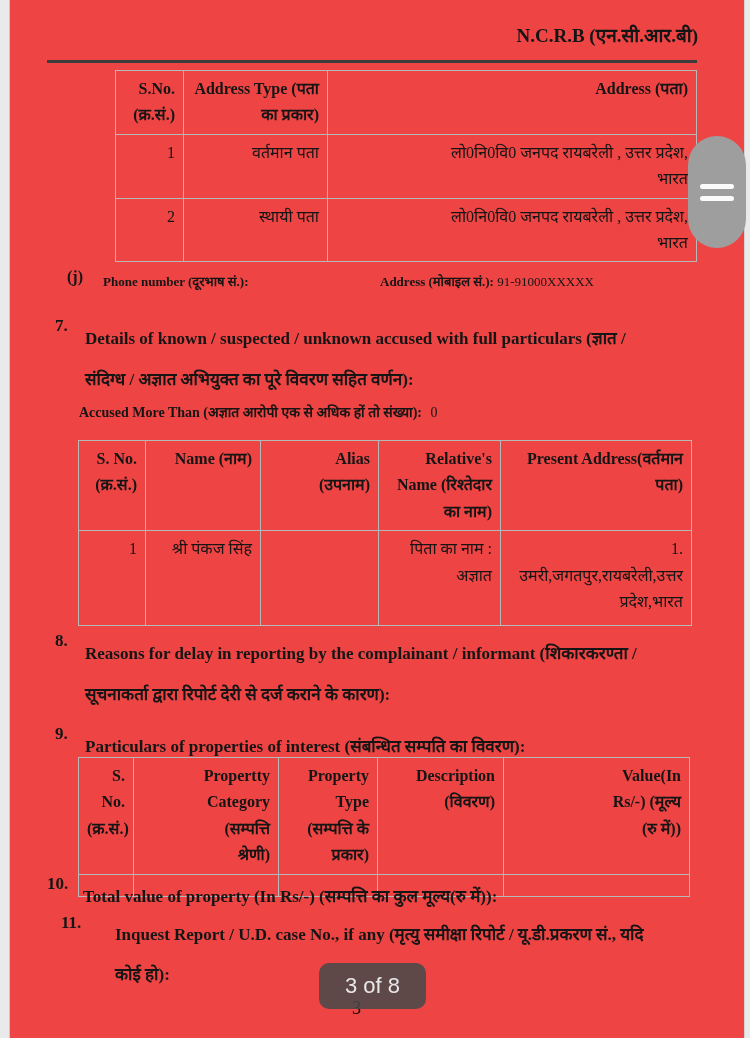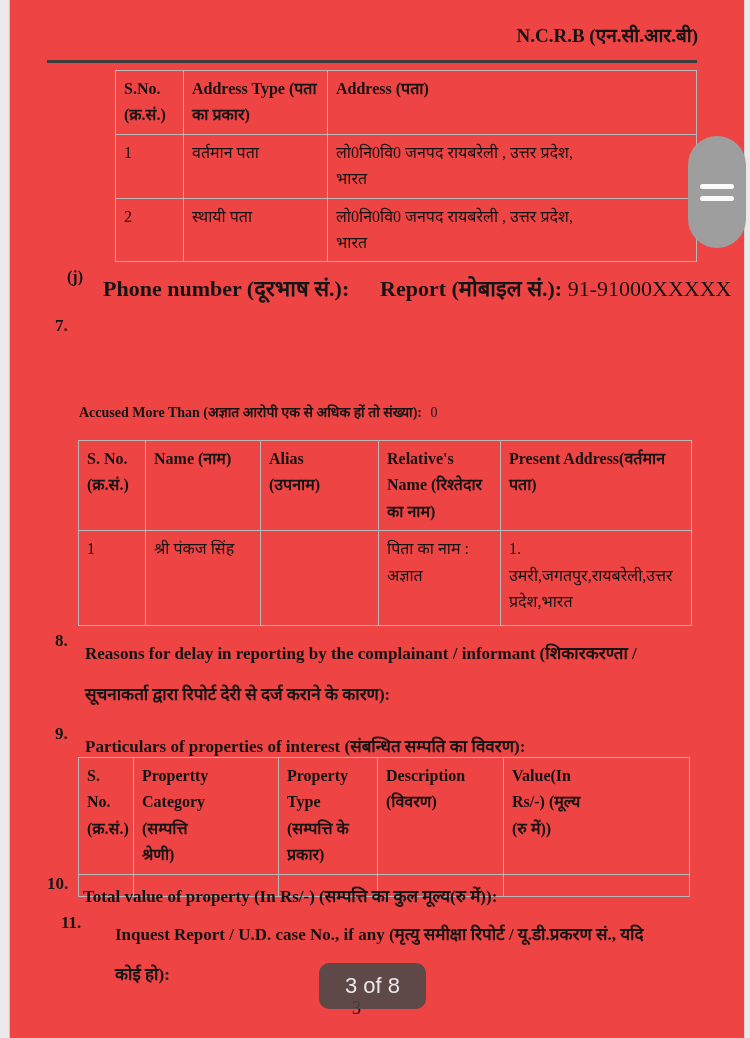--- a/index.html
+++ b/index.html
@@ -9,34 +9,34 @@
   }
   .edge{position:absolute;top:0;height:1038px;background:#eaeaea;}
   .edge-l{left:0;width:9px;border-right:1px solid #c9c9c9;}
   .edge-r{right:0;width:5px;border-left:1px solid #d2d2d2;}
 
   .ncrb-title{position:absolute;top:22px;right:52px;font-size:19px;font-weight:bold;}
   .title-rule{position:absolute;left:47px;top:60px;width:650px;height:3px;background:#3c3c3c;}
 
   table.t{position:absolute;border-collapse:collapse;table-layout:fixed;}
   table.t th, table.t td{
-    border:1px solid #b8b8b8;vertical-align:top;text-align:left;
+    border:1px solid #b8b8b8;vertical-align:top;text-align:right;
     padding:5px 8px;font-size:16px;line-height:1.65;white-space:pre-line;
     overflow:hidden;
   }
   table.t th{font-weight:bold;}
   .ta-c{text-align:center;}
   .ta-r{text-align:right;}
   .brk{overflow-wrap:anywhere;word-break:break-word;}
 
   .sec-num{position:absolute;font-size:17px;font-weight:bold;}
   .sec-text{position:absolute;font-size:17px;font-weight:bold;line-height:41px;white-space:pre-line;}
   .inline-lab{font-weight:bold;}
   .inline-val{font-weight:normal;}
-  .phone-row span{font-size:22px;}
+  .phone-row span{font-size:13px;}
 
   .doc-page-num{position:absolute;left:352px;top:998px;font-size:18px;color:#000;z-index:5;}
   .page-indicator{
     position:absolute;left:319px;top:963px;width:107px;height:46px;
     background:rgba(72,72,72,0.87);border-radius:10px;z-index:6;
     display:flex;align-items:center;justify-content:center;
     font-family:"Liberation Sans",sans-serif;font-size:22px;color:#e8e8e8;
   }
   .scroll-handle{
     position:absolute;left:688px;top:136px;width:58px;height:112px;
@@ -82,26 +82,28 @@
       <td>लो0नि0वि0 जनपद रायबरेली , उत्तर प्रदेश,
 भारत</td>
     </tr>
   </tbody>
     </table>
 
   <div class="phone-row">
     <span class="inline-lab" style="position:absolute;left:67px;top:268px;font-size:16px;">(j)</span>
     <span class="inline-lab" style="position:absolute;left:103px;top:272px;">Phone number (दूरभाष सं.):</span>
     <span style="position:absolute;left:380px;top:272px;">
-      <span class="inline-lab">Report (मोबाइल सं.):</span>
+      <span class="inline-lab">Address (मोबाइल सं.):</span>
       <span class="inline-val">91-91000XXXXX</span>
     </span>
   </div>
 
   <div class="sec-num" style="left:55px;top:316px;">7.</div>
+  <div class="sec-text" style="left:85px;top:318px;width:615px;">Details of known / suspected / unknown accused with full particulars (ज्ञात /
+संदिग्ध / अज्ञात अभियुक्त का पूरे विवरण सहित वर्णन):</div>
 
   <div style="position:absolute;left:79px;top:402px;font-size:14px;">
     <span class="inline-lab">Accused More Than (अज्ञात आरोपी एक से अधिक हों तो संख्या):</span>
     <span class="inline-val" style="margin-left:5px;">0</span>
   </div>
 
   <table class="t" style="left:78px;top:440px;width:614px;">
     <colgroup>
         <col style="width:67px">
         <col style="width:115px">

